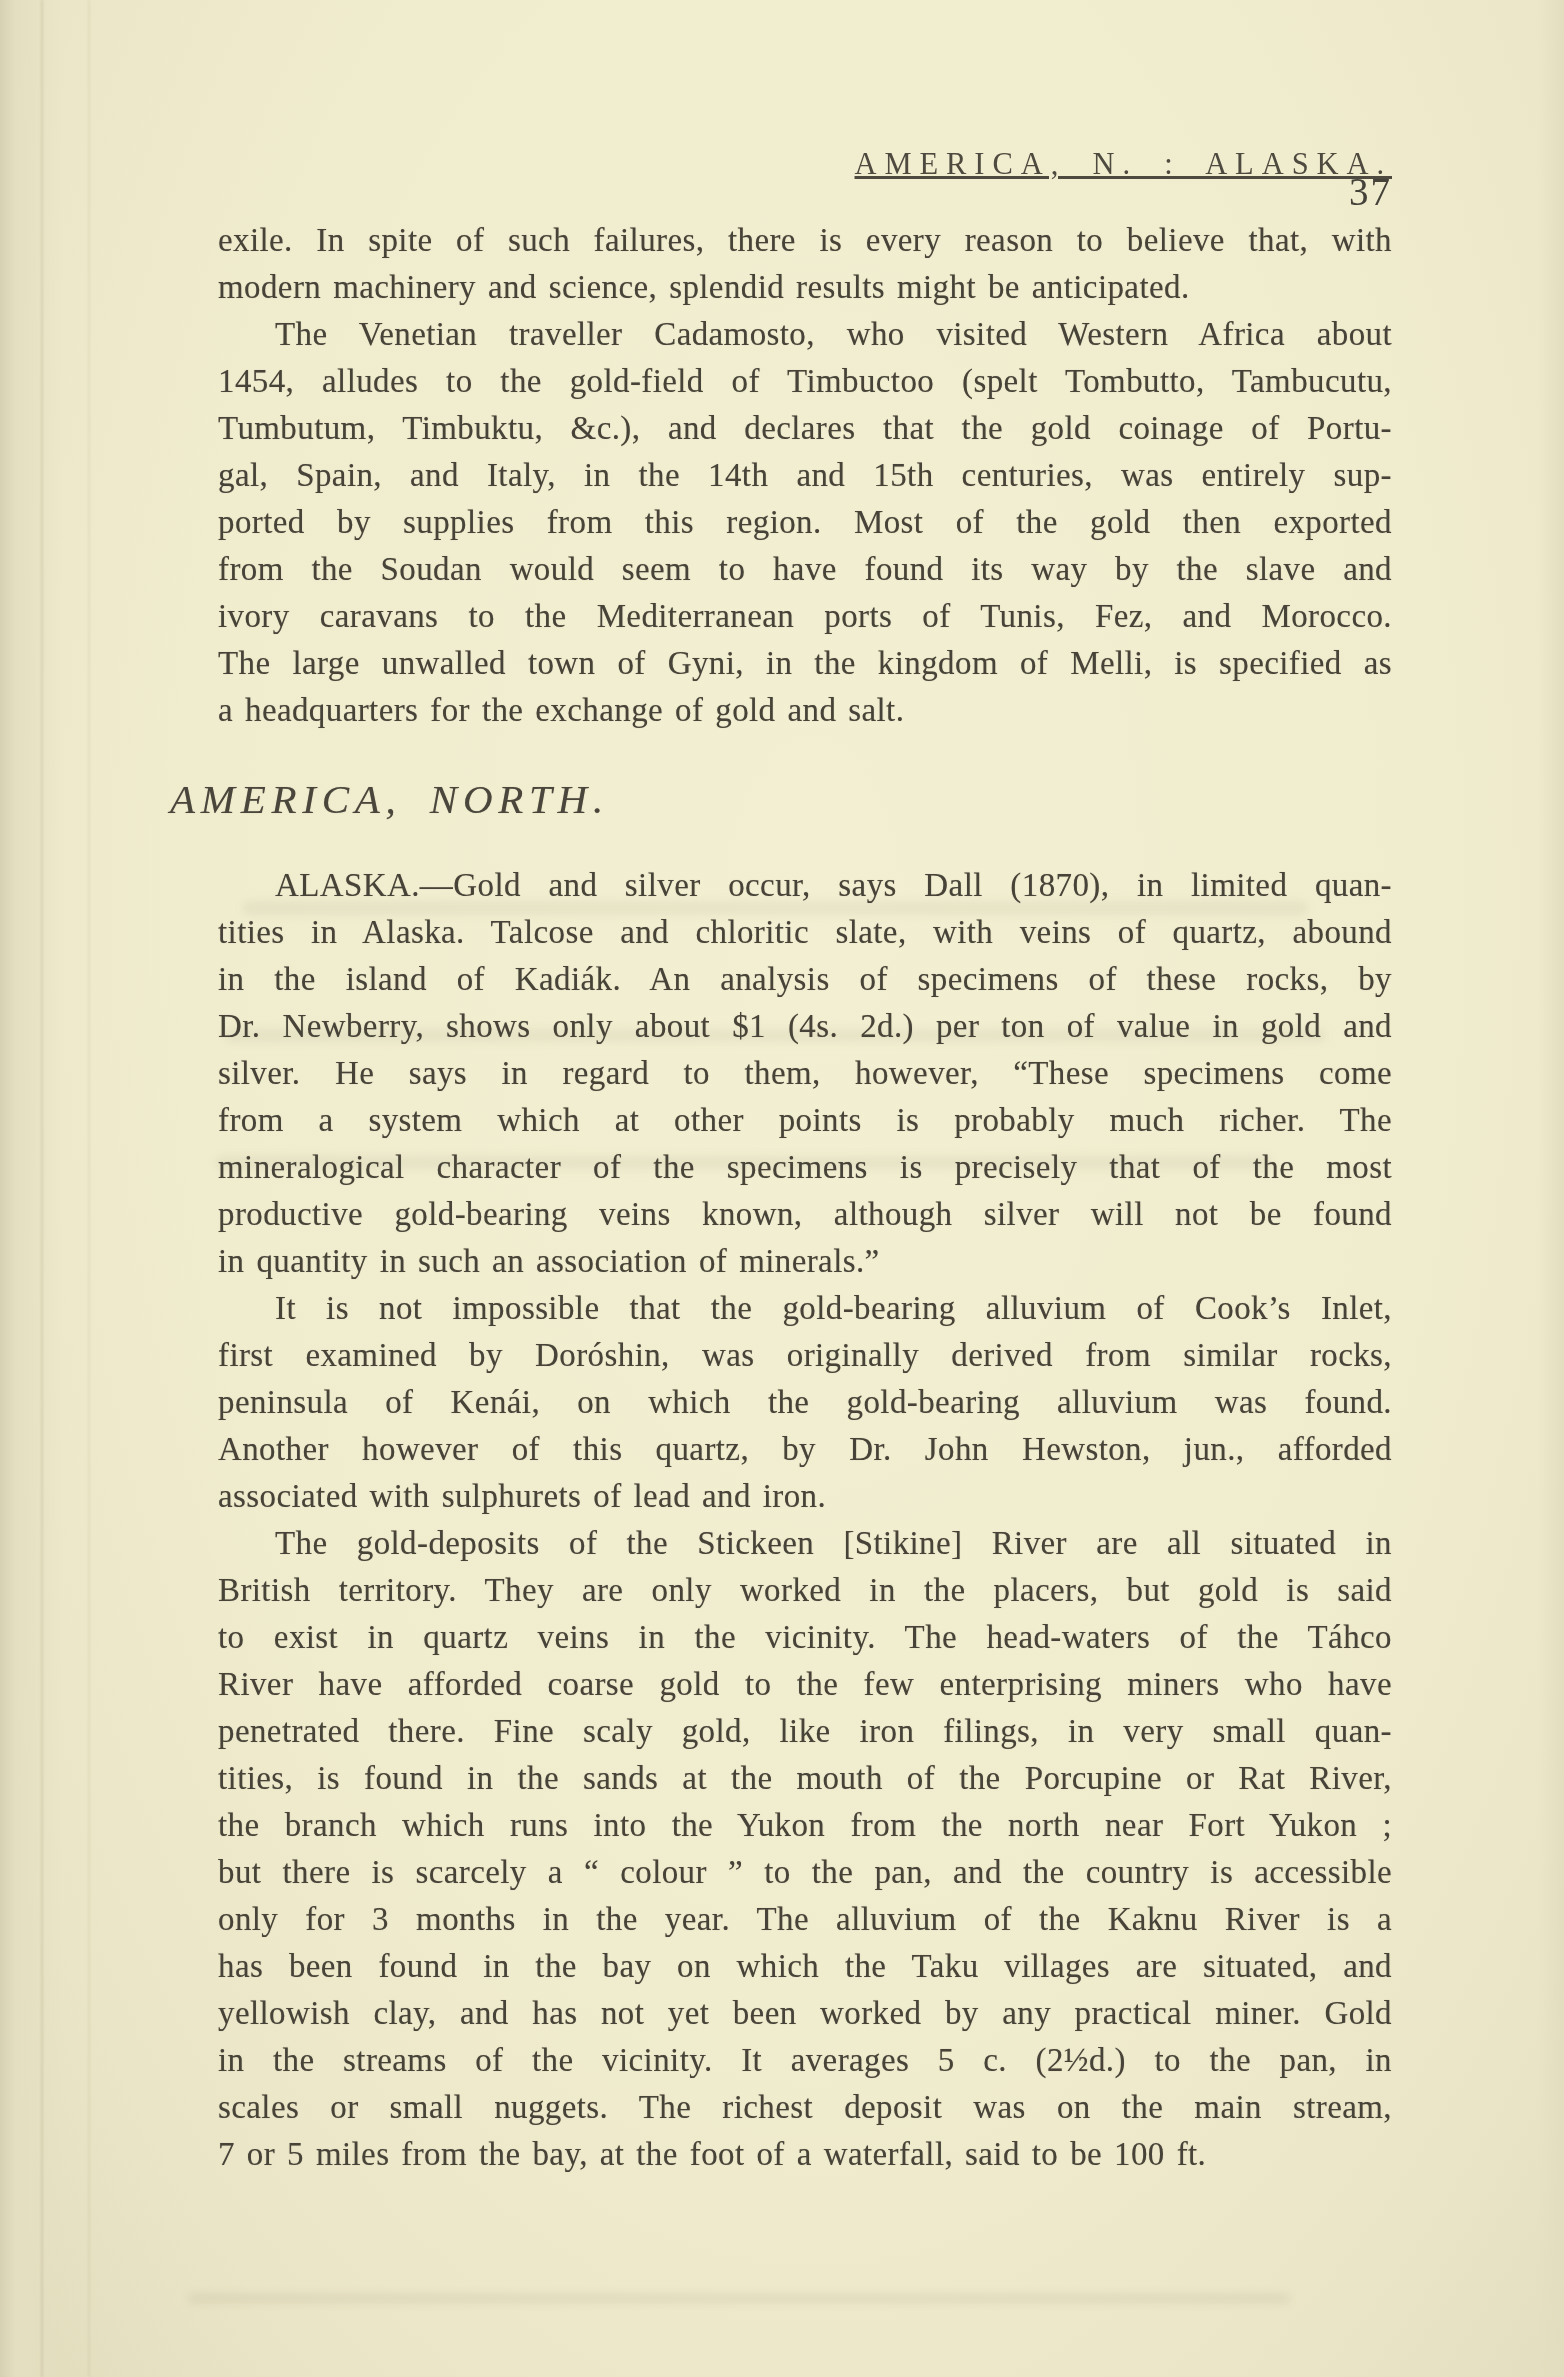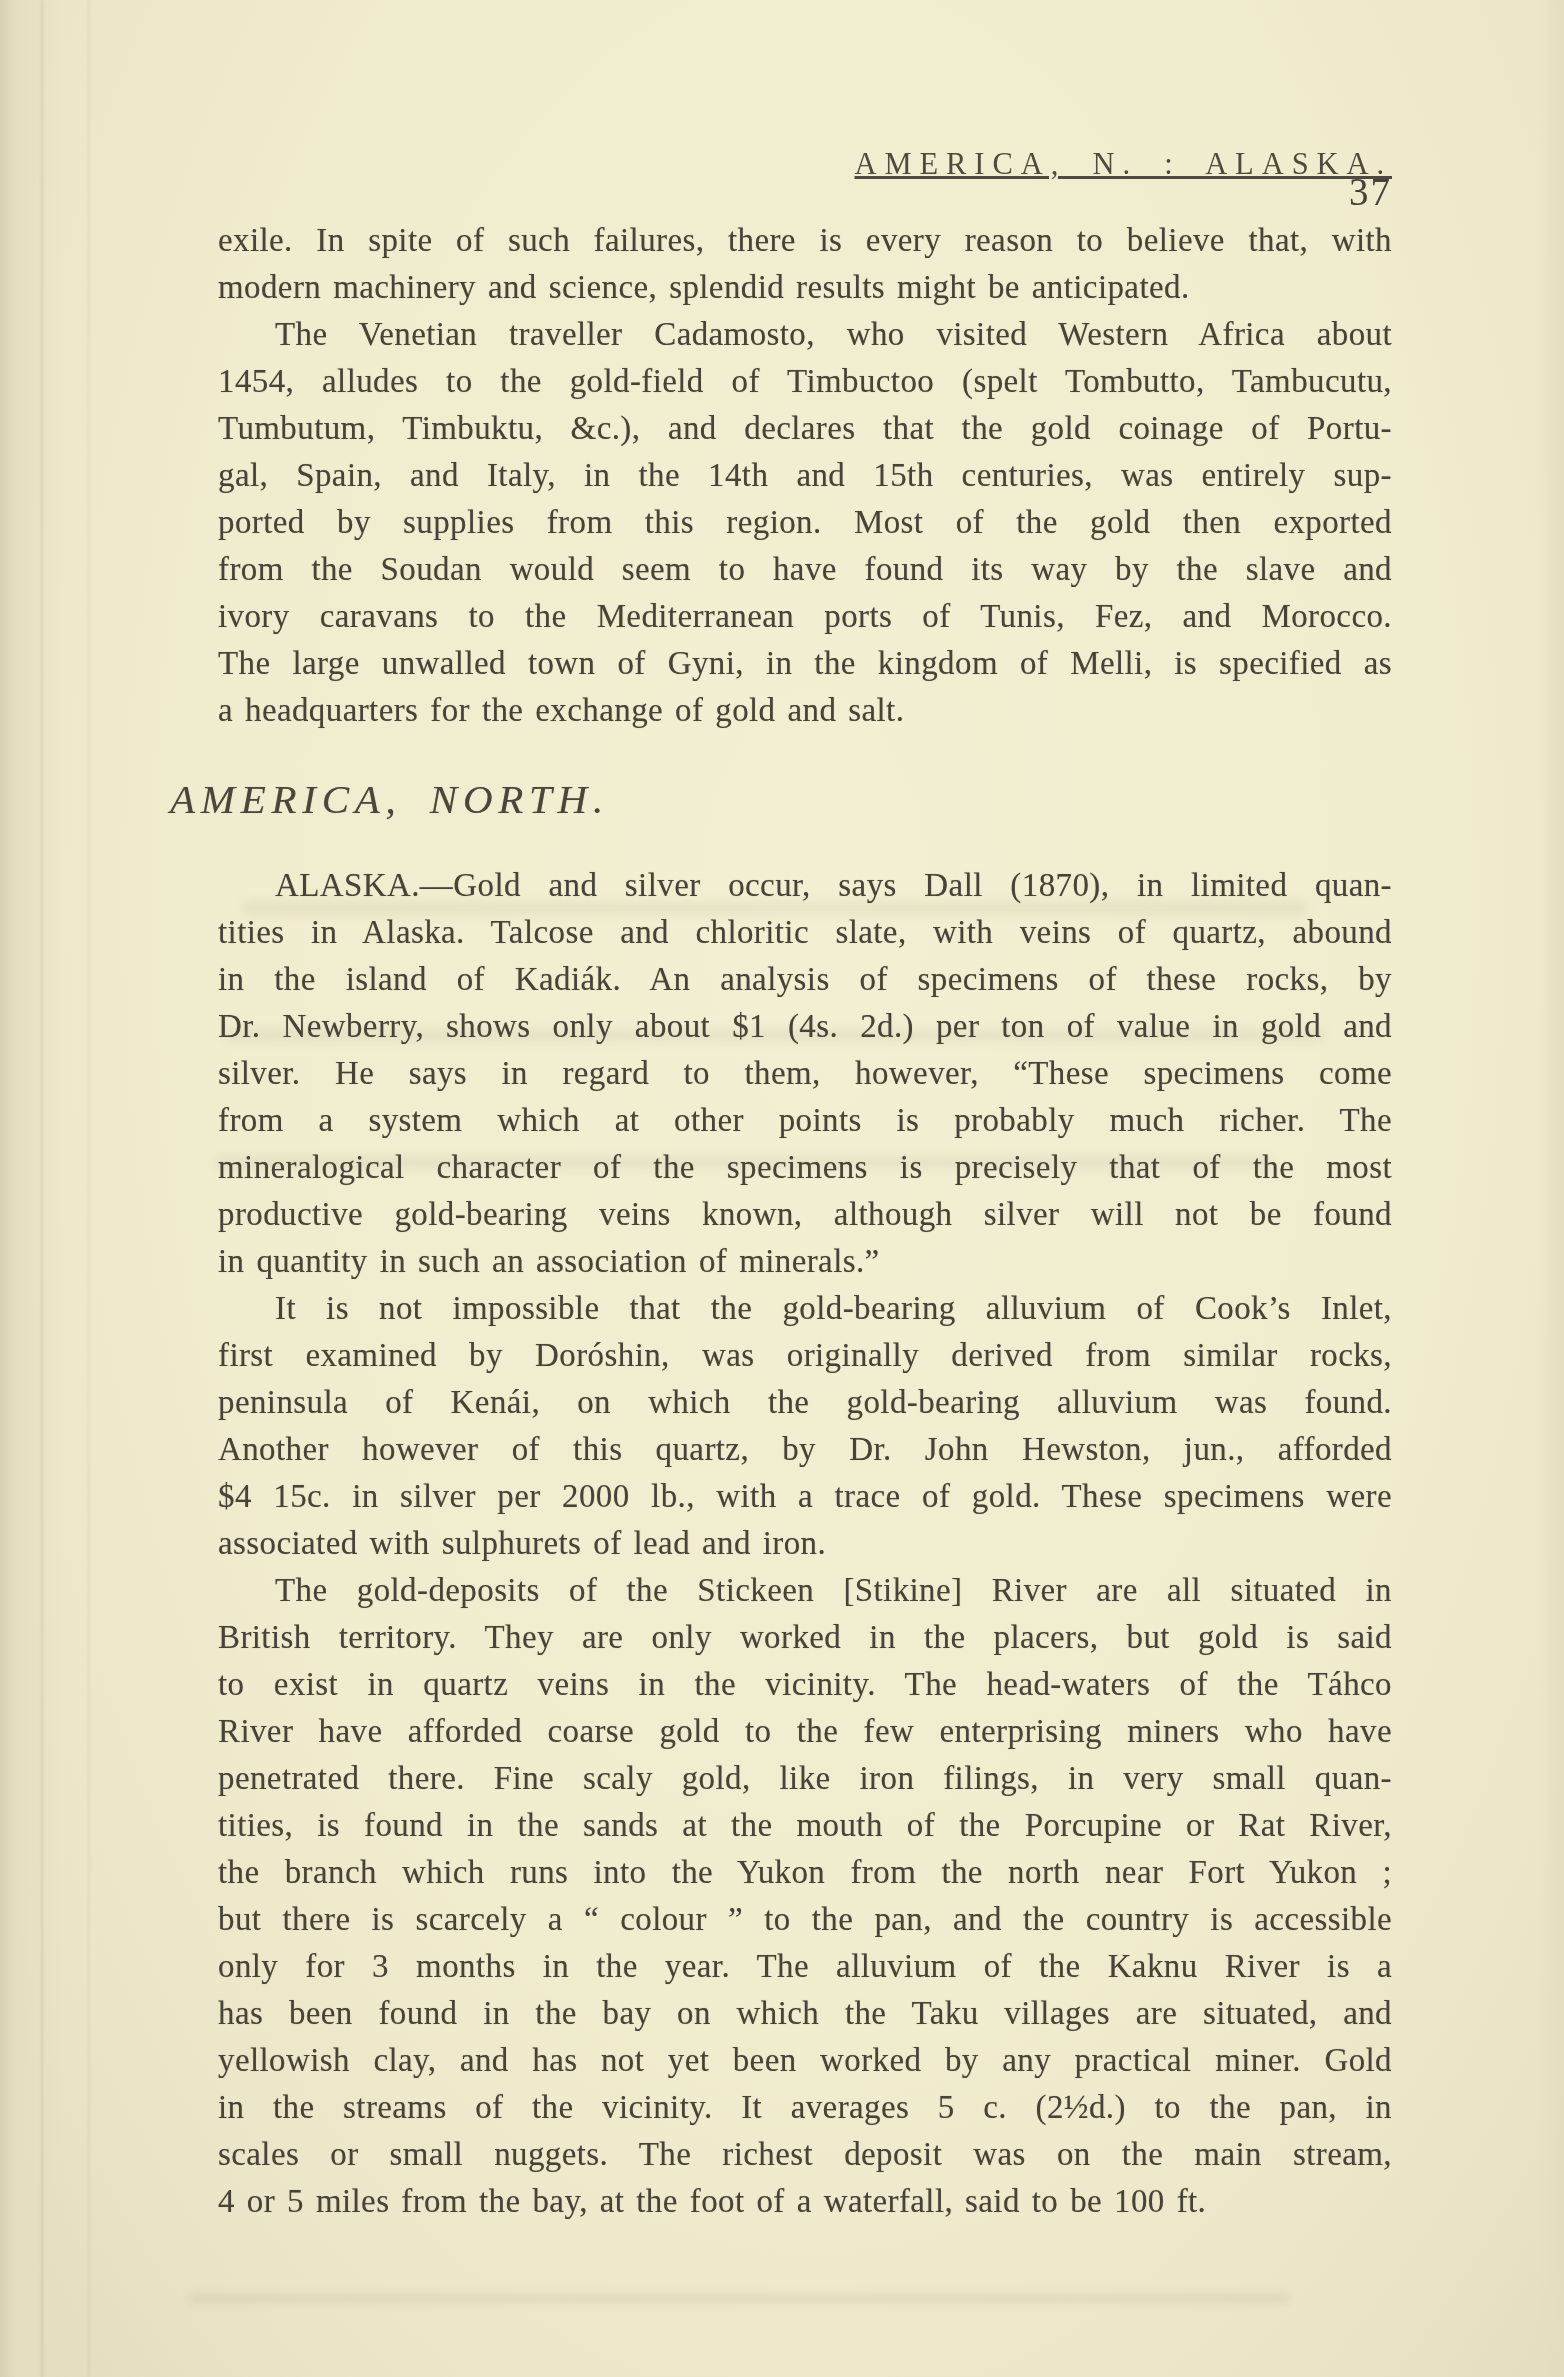--- a/index.html
+++ b/index.html
@@ -110,32 +110,31 @@
         <div class="line">Dr. Newberry, shows only about $1 (4s. 2d.) per ton of value in gold and</div>
         <div class="line">silver.  He says in regard to them, however, “These specimens come</div>
         <div class="line">from a system which at other points is probably much richer.  The</div>
         <div class="line">mineralogical character of the specimens is precisely that of the most</div>
         <div class="line">productive gold-bearing veins known, although silver will not be found</div>
         <div class="line para-end">in quantity in such an association of minerals.”</div>
         <div class="line indent">It is not impossible that the gold-bearing alluvium of Cook’s Inlet,</div>
         <div class="line">first examined by Doróshin, was originally derived from similar rocks,</div>
         <div class="line">peninsula of Kenái, on which the gold-bearing alluvium was found.</div>
         <div class="line">Another however of this quartz, by Dr. John Hewston, jun., afforded</div>
-        <div class="line">$4 15c. in silver per 2000 lb., with a trace of gold.  These specimens were</div>
         <div class="line para-end">associated with sulphurets of lead and iron.</div>
         <div class="line indent">The gold-deposits of the Stickeen [Stikine] River are all situated in</div>
         <div class="line">British territory.  They are only worked in the placers, but gold is said</div>
         <div class="line">to exist in quartz veins in the vicinity.  The head-waters of the Táhco</div>
         <div class="line">River have afforded coarse gold to the few enterprising miners who have</div>
         <div class="line">penetrated there.  Fine scaly gold, like iron filings, in very small quan-</div>
         <div class="line">tities, is found in the sands at the mouth of the Porcupine or Rat River,</div>
         <div class="line">the branch which runs into the Yukon from the north near Fort Yukon ;</div>
         <div class="line">but there is scarcely a “ colour ” to the pan, and the country is accessible</div>
         <div class="line">only for 3 months in the year.  The alluvium of the Kaknu River is a</div>
         <div class="line">has been found in the bay on which the Taku villages are situated, and</div>
         <div class="line">yellowish clay, and has not yet been worked by any practical miner.  Gold</div>
         <div class="line">in the streams of the vicinity.  It averages 5 c. (2½d.) to the pan, in</div>
         <div class="line">scales or small nuggets.  The richest deposit was on the main stream,</div>
-        <div class="line para-end">4 or 5 miles from the bay, at the foot of a waterfall, said to be 100 ft.</div>
+        <div class="line para-end">7 or 5 miles from the bay, at the foot of a waterfall, said to be 100 ft.</div>
       </div>
   </div>
 </div>
 
 
 </body></html>

